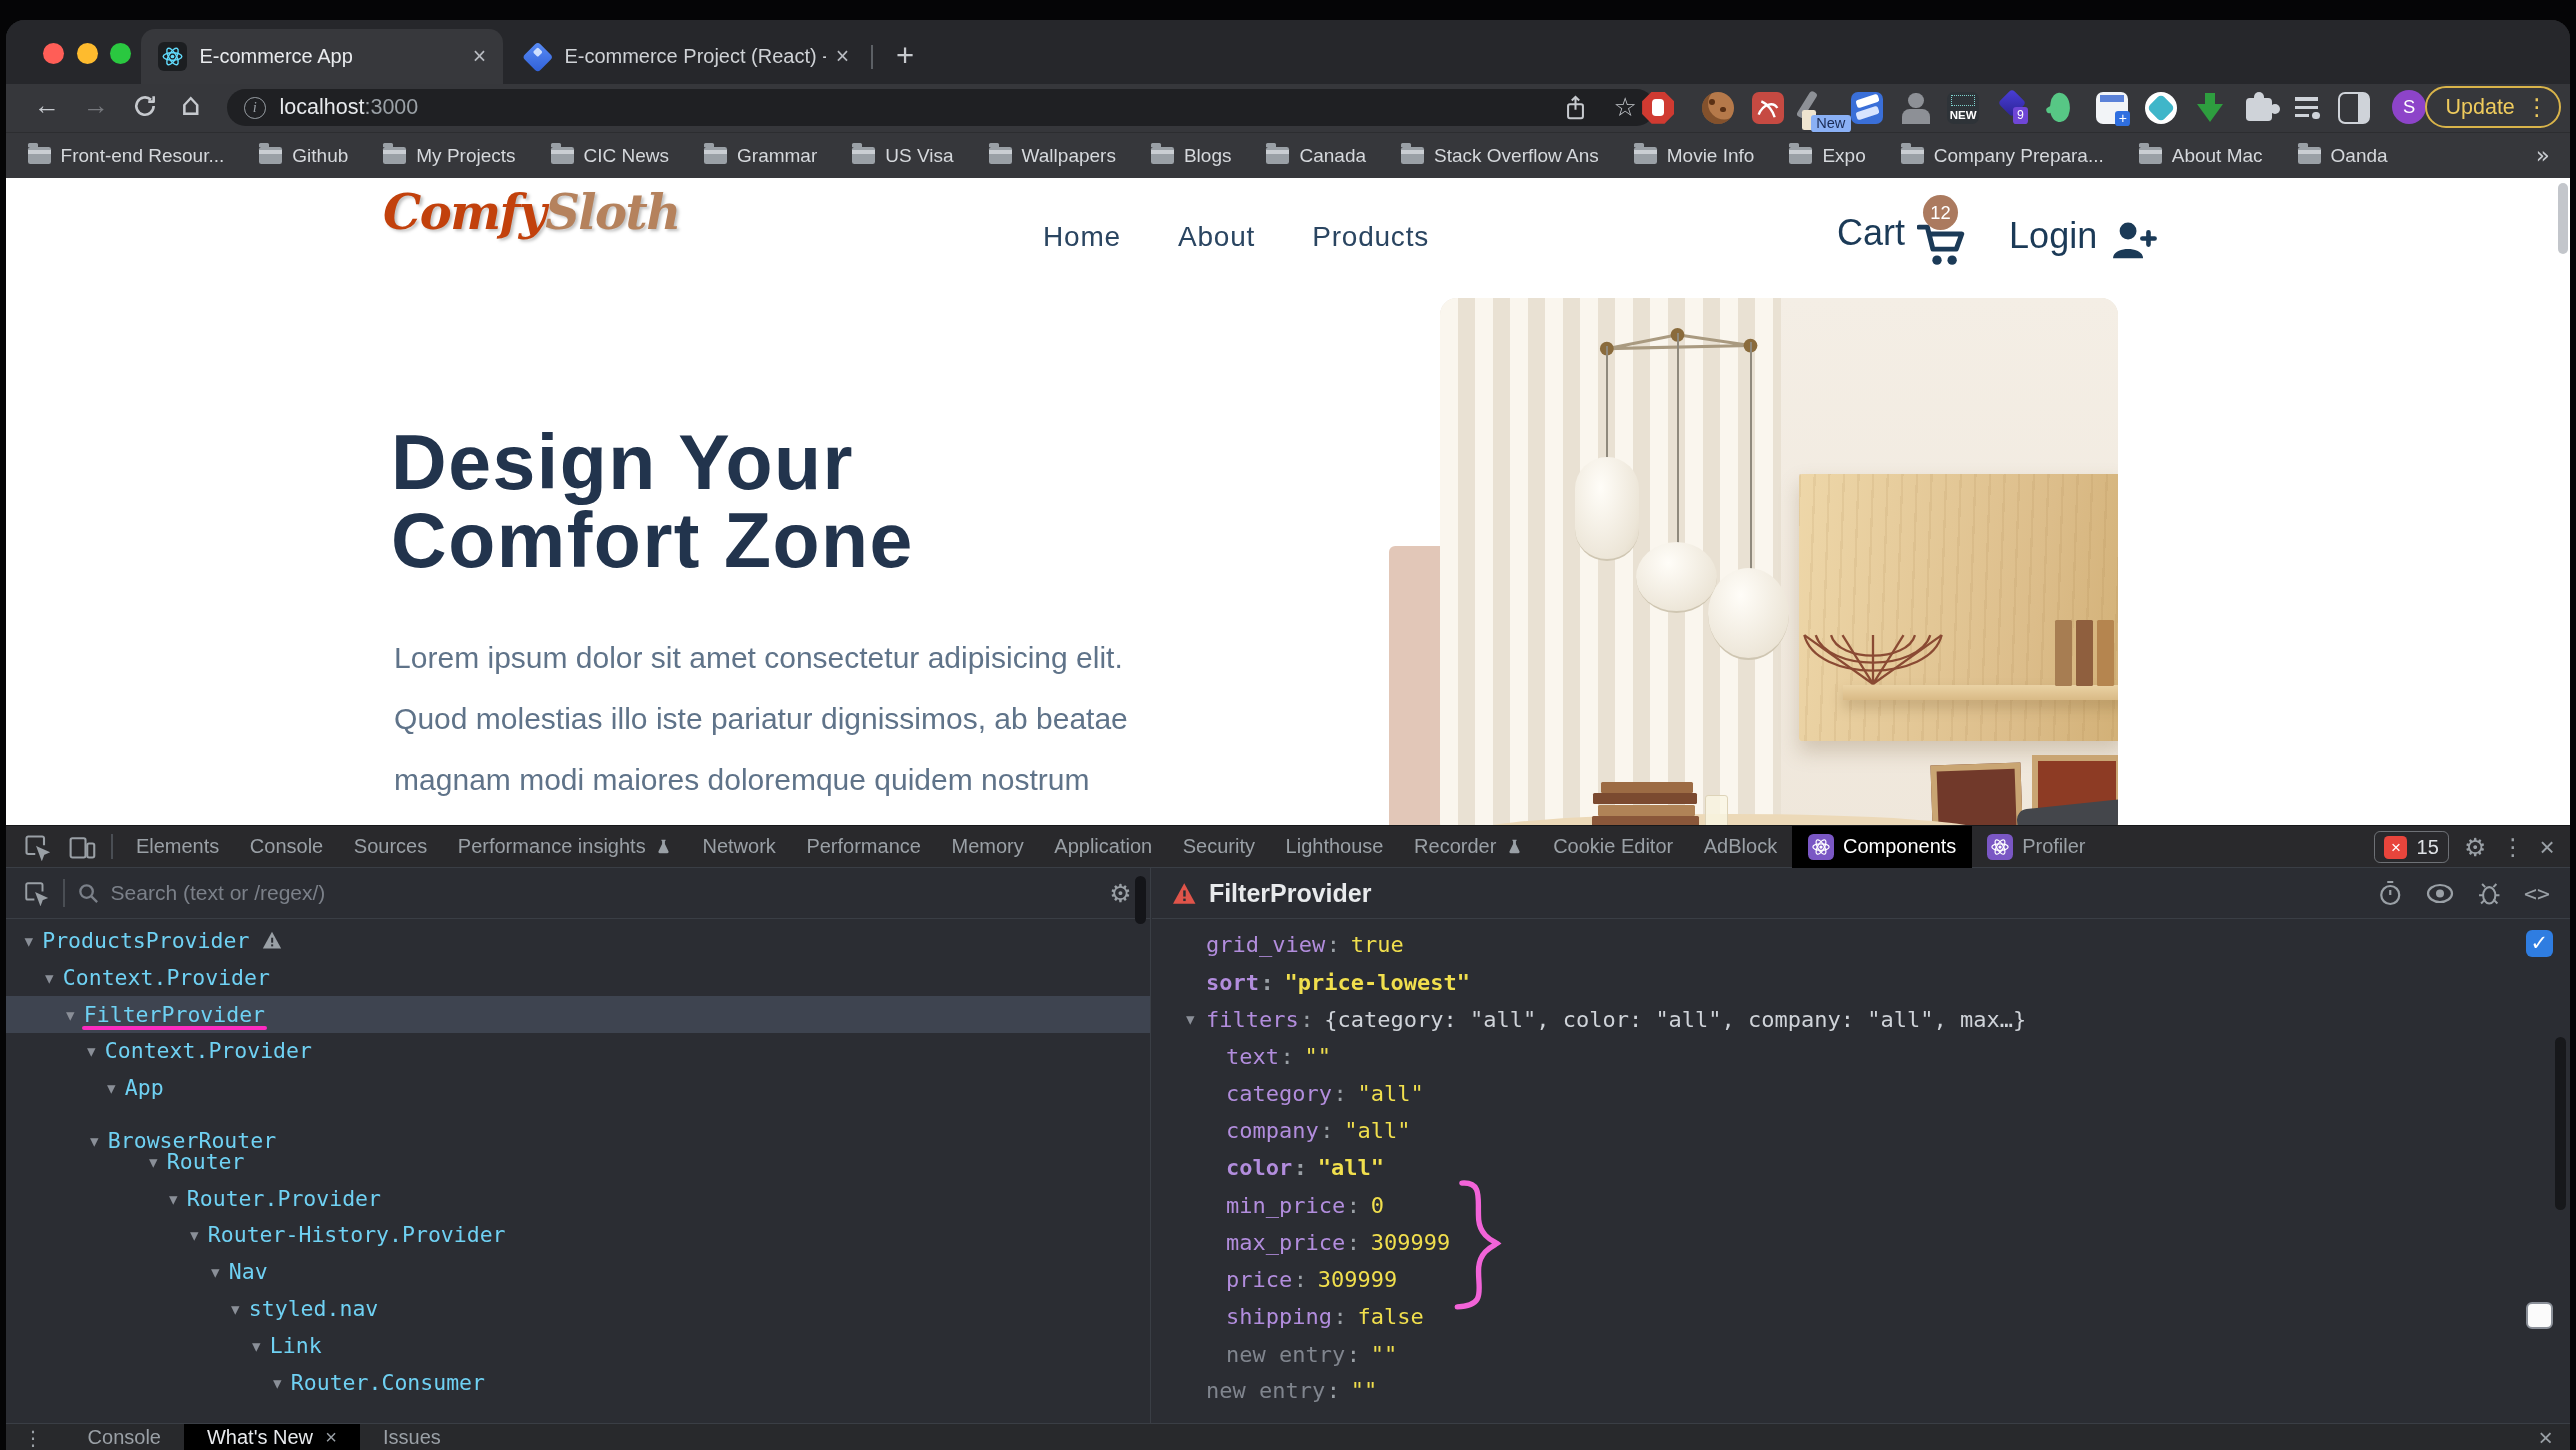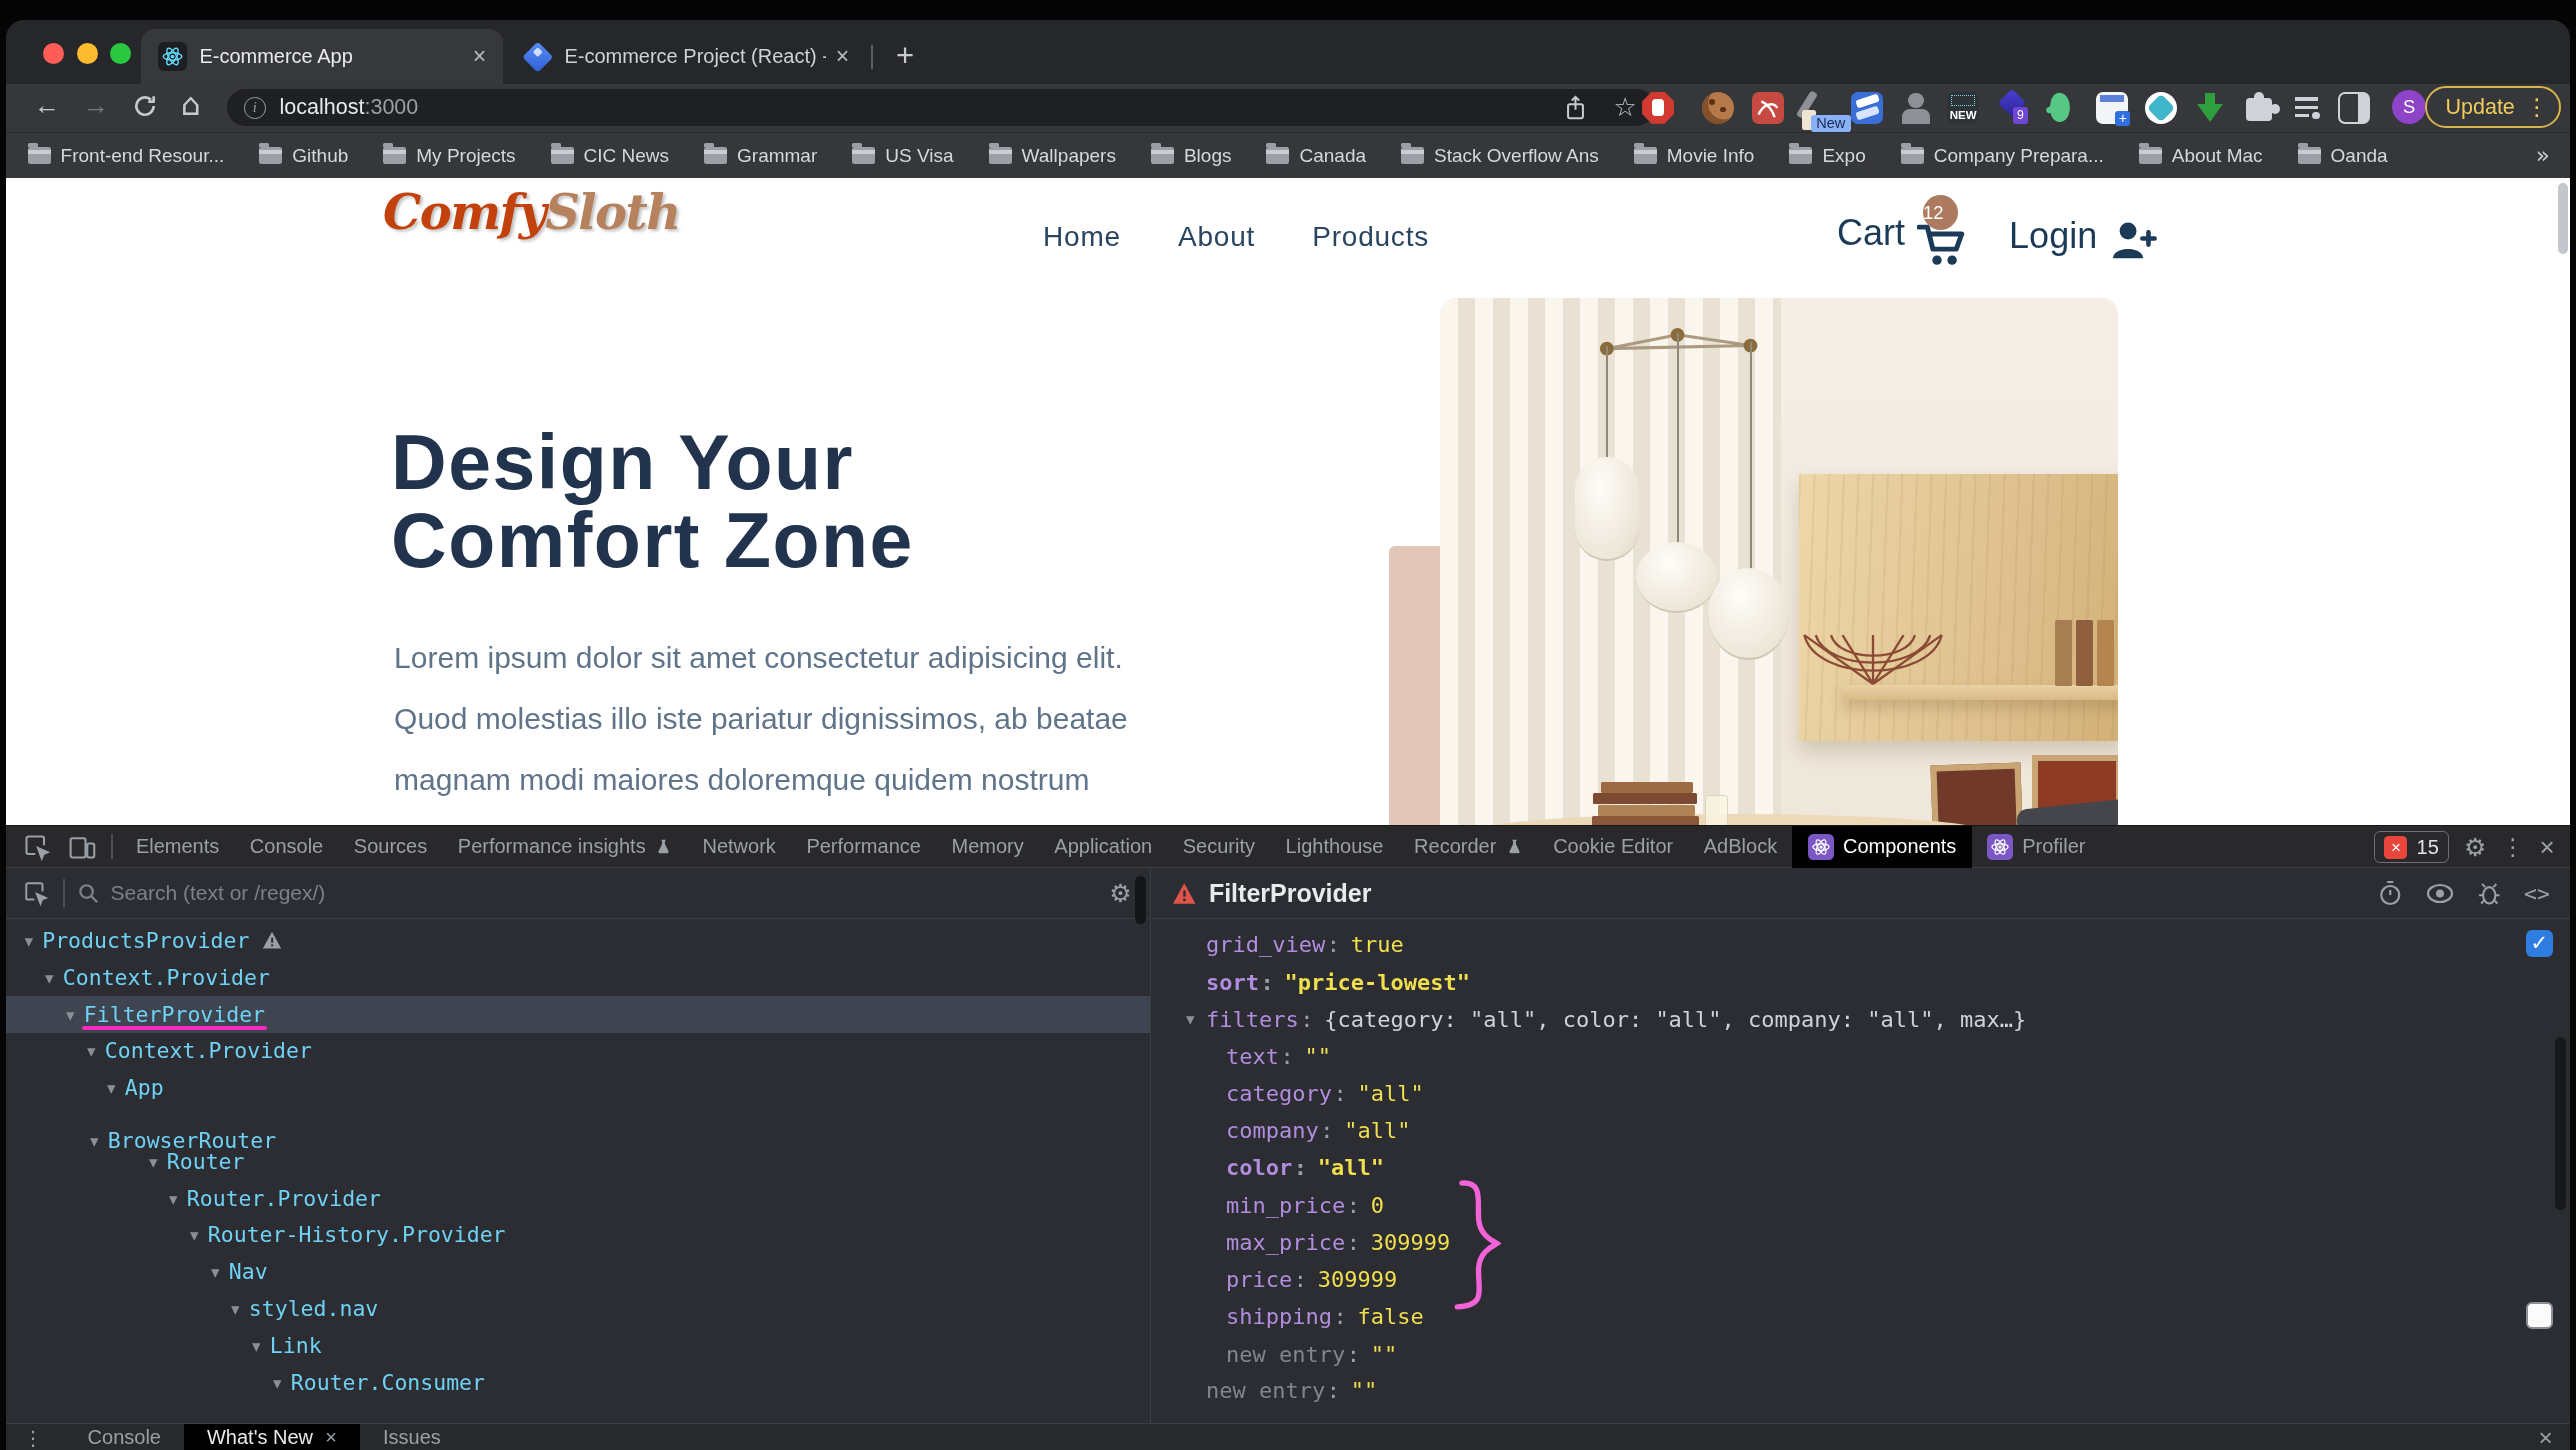--- a/index.html
+++ b/index.html
@@ -61,21 +61,21 @@
   
   .page { position:relative; height:647px; background:#ffffff; overflow:hidden; }
   .logo { position:absolute; left:377px; top:6.1px; font-family:"DejaVu Serif",serif; font-style:italic; font-weight:bold;
           font-size:48px; letter-spacing:-1.5px; text-shadow:2.3px 2.3px 3.1px rgba(0,0,0,.25); }
   .logo .p1{ color:#c2410c; } .logo .p2{ color:#b5825d; }
   .site-nav { position:absolute; left:1037px; top:43px; display:flex; gap:57px; }
   .site-nav .nv { font-size:28px; color:#2a4561; letter-spacing:0.8px; }
   .cartwrap { position:absolute; left:1831px; top:34px; display:flex; align-items:flex-start; gap:12.3px; color:#1b3a57; }
   .cartwrap .clabel, .loginwrap .llabel { font-size:36px; }
   .cartbadge { position:absolute; left:86px; top:-17px; width:35px; height:35px; background:#ab7a5f; border-radius:50%;
-               color:#fff; font-size:18.4px; text-align:left; line-height:35px; }
+               color:#fff; font-size:18.4px; text-align:center; line-height:35px; }
   .loginwrap { position:absolute; left:2003px; top:34px; display:flex; align-items:center; gap:12.3px; color:#1b3a57; }
   .hero-h1 { position:absolute; left:385px; top:245px; font-size:77px; font-weight:bold; color:#22344d;
              letter-spacing:1.5px; line-height:78px; }
   .hero-p { position:absolute; left:388px; top:449px; font-size:30px; color:#5f7389; line-height:61px; width:767px; }
   .accent { position:absolute; left:1383px; top:368px; width:84px; height:291px; background:#e2c7b8; border-radius:6.1px; }
   .page-scroll { position:absolute; right:1.5px; top:4.6px; width:10.7px; height:71px; background:#c3c6cb; border-radius:5.4px; }
 
   
   .hero-img { position:absolute; left:1434px; top:120px; width:678px; height:541px; border-radius:17px; overflow:hidden;
               background:#f0e9df; box-shadow:inset 0 0 46px rgba(120,100,70,.08); }

